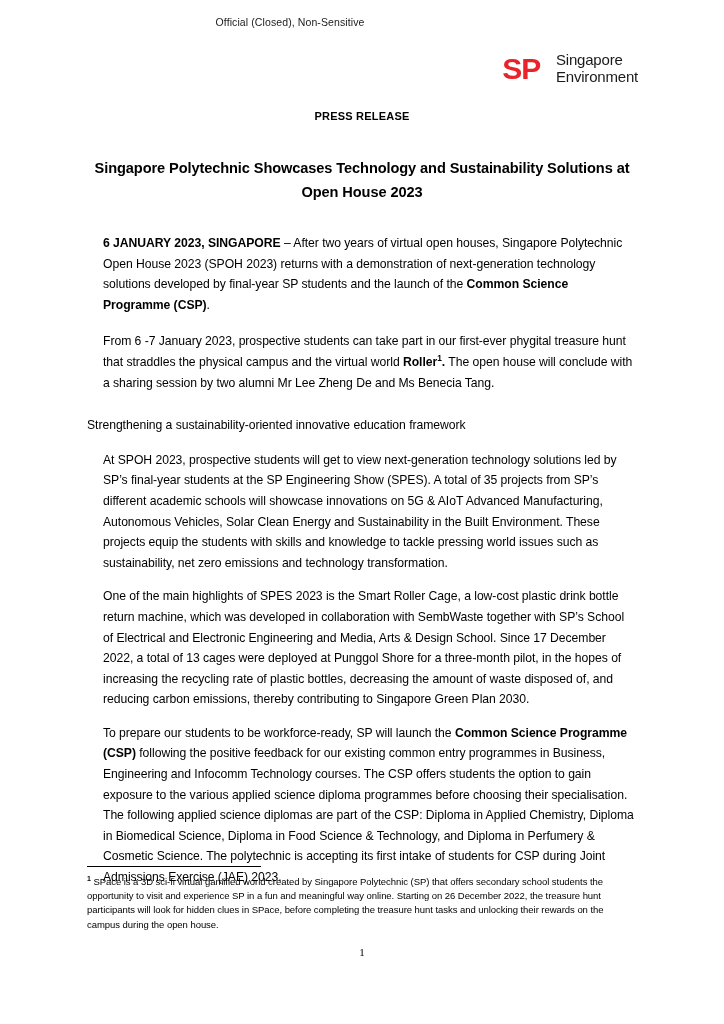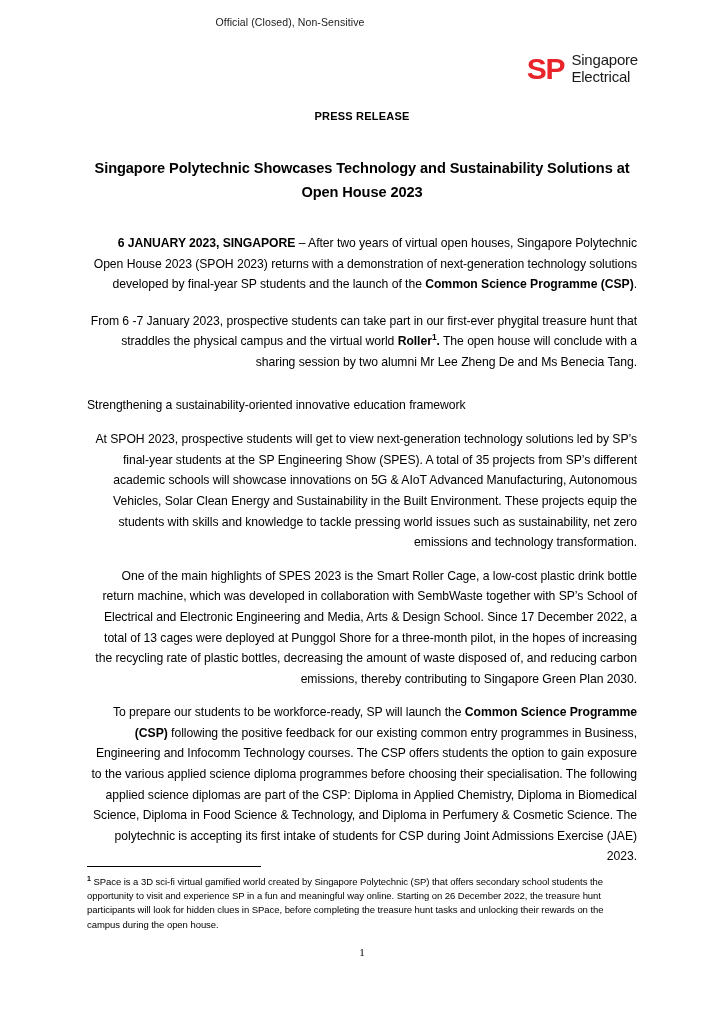--- a/index.html
+++ b/index.html
@@ -30,21 +30,21 @@
     color: #1a1a1a;
   }
 
   
   .logo-block {
     position: absolute;
     top: 52px;
     right: 86px;
     display: flex;
     align-items: center;
-    gap: 7px;
+    gap: 16px;
   }
   .logo-sp {
     font-family: "Liberation Sans", sans-serif;
     font-weight: bold;
     font-size: 30px;
     line-height: 30px;
     letter-spacing: -1.2px;
     color: #e8232a;
   }
   .logo-words {
@@ -73,22 +73,22 @@
     text-align: center;
     font-weight: bold;
     font-size: 14.6px;
     line-height: 24px;
     margin: 12px 0 29px 0;
     letter-spacing: -0.1px;
   }
   p.body {
     font-size: 12.2px;
     line-height: 20.6px;
-    margin: 0 0 16px 0;
-    text-align: right;
+    margin: 0 0 16px 16px;
+    text-align: left;
     letter-spacing: -0.05px;
   }
   p.body.tight { margin-bottom: 13px; }
   h2.section {
     font-size: 12.2px;
     font-weight: normal;
     line-height: 20.6px;
     margin: 20px 0 14px 0;
     letter-spacing: -0.05px;
   }
@@ -140,21 +140,21 @@
 <body>
 
 <div class="page">
 
   <div class="classification">Official (Closed), Non-Sensitive</div>
 
   <div class="logo-block">
     <span class="logo-sp">SP</span>
     <span class="logo-words">
       <span>Singapore</span><br>
-      <span>Electrical</span>
+      <span>Environment</span>
     </span>
   </div>
 
   <div class="content">
 
     <p class="press-release-label">PRESS RELEASE</p>
 
     <h1 class="doc-title">
       <span>Singapore Polytechnic Showcases Technology and Sustainability Solutions at</span>
       <span>Open House 2023</span>

